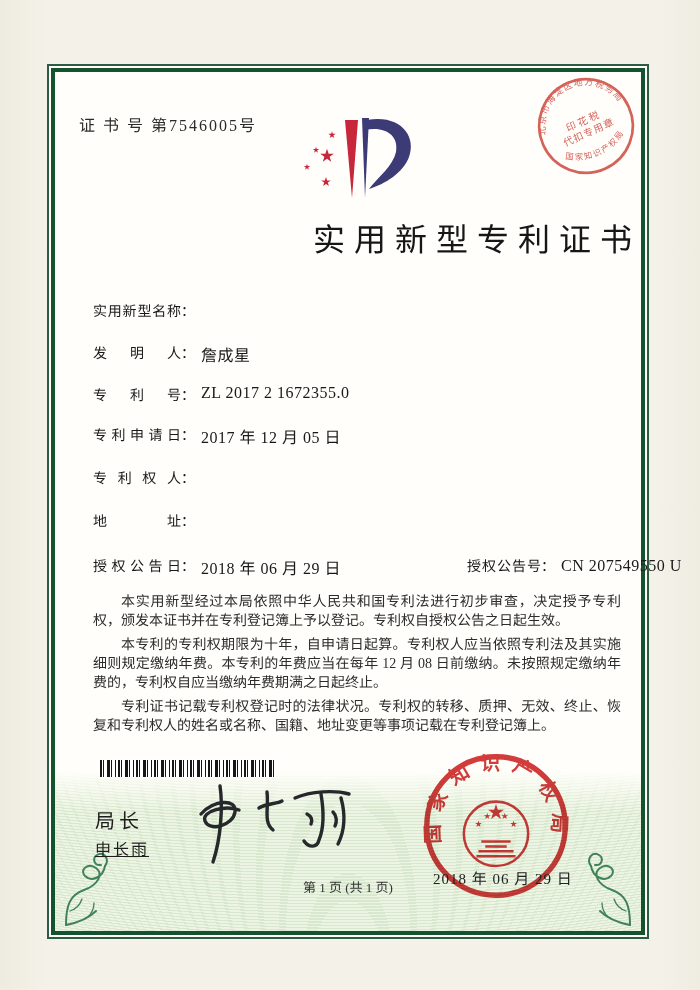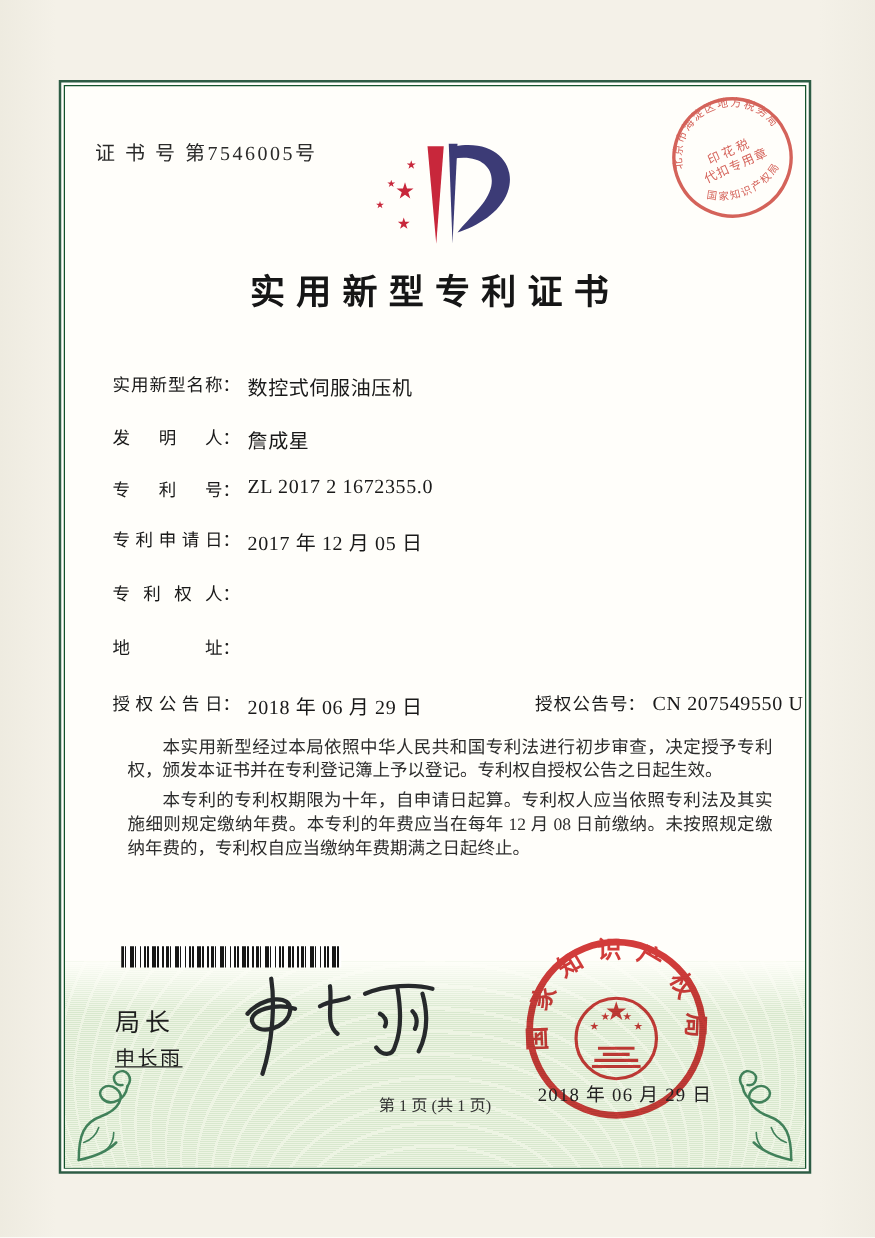--- a/index.html
+++ b/index.html
@@ -3,49 +3,49 @@
 <meta charset="utf-8">
 <style>
   html,body{margin:0;padding:0;}
   body{width:700px;height:990px;overflow:hidden;
        font-family:"Liberation Serif","DejaVu Serif",serif;color:#1d1d1d;}
   .page{position:relative;width:700px;height:990px;
         background:linear-gradient(90deg,#eeebe0 0,#f4f1e8 45px,#f4f1e8 655px,#efece2 700px);}
   
   .frame{position:absolute;left:47px;top:64px;width:598px;height:871px;
          border:2px solid #2d5c44;background:#fffefa;}
-  .frame-inner{position:absolute;inset:2px;border:1px solid #14532d;}
+  .frame-inner{position:absolute;inset:2px;border:4px solid #14532d;}
   .content{position:absolute;inset:0;}
   
   .band{position:absolute;left:0;right:0;bottom:0;top:700px;
         background:
           linear-gradient(180deg,rgba(255,255,250,.95) 0,rgba(255,255,250,0) 40px),
           repeating-radial-gradient(140% 110% at 50% 185%,#d8e8ce 0 3px,#edf4e3 3px 7px),
           #e7f1dd;}
   .flourish{position:absolute;bottom:3px;width:60px;height:95px;}
   .flourish.right{right:3px;transform:scaleX(-1);}
   .flourish.left{left:3px;}
   
   .cert-no{position:absolute;left:24px;top:40px;font-size:16px;letter-spacing:2px;color:#2a2a2a;}
   .logo{position:absolute;left:224px;top:40px;width:150px;height:92px;}
-  .title{position:absolute;left:0;right:0;top:142px;text-align:center;
-         font-size:28px;font-weight:700;letter-spacing:9px;color:#161616;}
+  .title{position:absolute;left:0;right:0;top:142px;text-align:right;
+         font-size:32px;font-weight:400;letter-spacing:9px;color:#161616;}
   
   .row{position:absolute;left:38px;display:flex;align-items:flex-start;white-space:nowrap;}
   .lbl{display:inline-block;width:88px;font-size:14px;color:#191919;
        text-align:justify;text-align-last:justify;}
   .colon{font-size:14px;margin-right:6px;}
   .val{font-size:16px;color:#191919;letter-spacing:.5px;}
   .addr .val{white-space:normal;width:430px;line-height:19px;letter-spacing:0;}
   .grant2{position:absolute;left:338px;top:0;display:flex;align-items:baseline;}
-  .grant2 .lbl{width:74px;}
+  .grant2 .lbl{width:74px;margin-left:36px;}
   
   .body-text{position:absolute;left:38px;top:520px;width:528px;
              font-size:14px;line-height:19px;color:#2c2c2c;text-align:justify;}
-  .body-text p{margin:0 0 5px 12px;text-indent:2em;}
+  .body-text p{margin:0 0 5px 0;text-indent:2em;}
   
   .barcode{position:absolute;left:45px;top:688px;width:176px;height:17px;
            background:repeating-linear-gradient(90deg,
              #161616 0 2px,#fff 2px 3px,#161616 3px 4px,#fff 4px 7px,
              #161616 7px 10px,#fff 10px 11px,#161616 11px 12px,#fff 12px 15px,
              #161616 15px 16px,#fff 16px 18px);}
   .signer-title{position:absolute;left:40px;top:733px;font-size:20px;letter-spacing:4px;}
   .signer-name{position:absolute;left:40px;top:764px;font-size:16px;letter-spacing:2px;text-decoration:underline;}
   .signature{position:absolute;left:128px;top:702px;width:190px;height:95px;}
   .seal{position:absolute;left:363px;top:676px;width:156px;height:156px;mix-blend-mode:multiply;}
@@ -101,21 +101,20 @@
             <use href="#star" transform="translate(28,55) scale(0.33)"></use>
             <use href="#star" transform="translate(47,70) scale(0.5)"></use>
           </g>
         </svg>
 
         <div class="title">实用新型专利证书</div>
 
         <div class="row" style="top:228px">
           <span class="lbl">实用新型名称</span>
             <span class="colon">：</span>
-          <span class="val">数控式伺服油压机</span>
         </div>
         <div class="row" style="top:270px">
           <span class="lbl">发明人</span>
             <span class="colon">：</span>
           <span class="val">詹成星</span>
         </div>
         <div class="row" style="top:312px">
           <span class="lbl">专利号</span>
             <span class="colon">：</span>
           <span class="val">ZL 2017 2 1672355.0</span>
@@ -140,20 +139,21 @@
           <span class="grant2">
             <span class="lbl">授权公告号</span>
               <span class="colon">：</span>
             <span class="val">CN 207549550 U</span>
           </span>
         </div>
 
         <div class="body-text">
           <p>本实用新型经过本局依照中华人民共和国专利法进行初步审查，决定授予专利权，颁发本证书并在专利登记簿上予以登记。专利权自授权公告之日起生效。</p>
           <p>本专利的专利权期限为十年，自申请日起算。专利权人应当依照专利法及其实施细则规定缴纳年费。本专利的年费应当在每年 12 月 08 日前缴纳。未按照规定缴纳年费的，专利权自应当缴纳年费期满之日起终止。</p>
+          <p>专利证书记载专利权登记时的法律状况。专利权的转移、质押、无效、终止、恢复和专利权人的姓名或名称、国籍、地址变更等事项记载在专利登记簿上。</p>
         </div>
 
         <div class="barcode"></div>
 
         <div class="signer-title">局长</div>
         <div class="signer-name">申长雨</div>
         <svg class="signature" viewBox="0 0 190 95">
           <g fill="none" stroke="#26292b" stroke-width="3.4" stroke-linecap="round">
             <path d="M18,40 C30,26 54,24 52,38 C50,52 26,58 22,47 C18,37 42,31 56,36"></path>
             <path d="M37,12 C40,32 38,64 30,88"></path>

